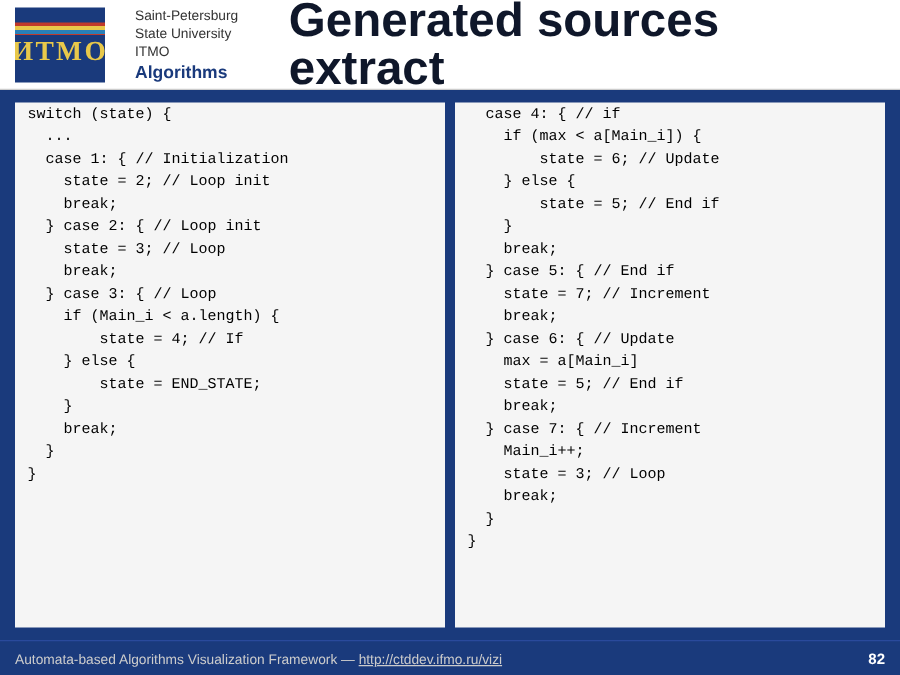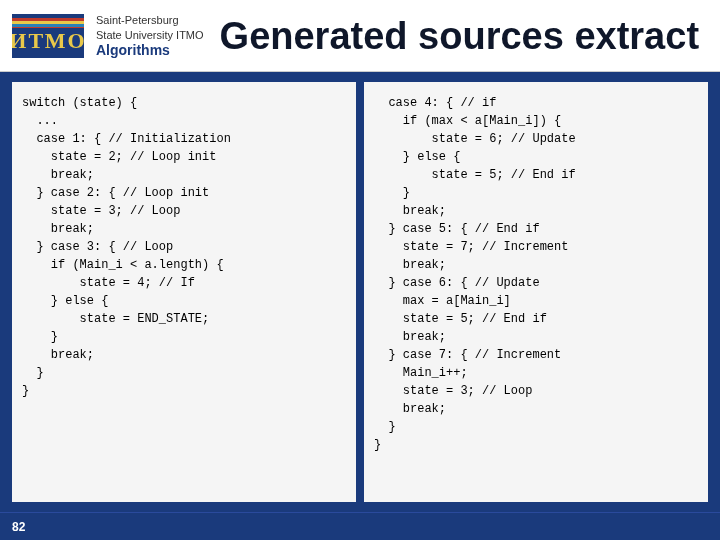--- a/index.html
+++ b/index.html
@@ -15,27 +15,27 @@
     .header {
       display: flex;
       align-items: center;
       background: #fff;
       padding: 8px 12px;
       border-bottom: 1px solid #ccc;
       height: 72px;
     }
     .logo-box {
       width: 72px;
-      height: 44px;
+      height: 60px;
       background: #1a3a7c;
       display: flex;
       flex-direction: column;
       align-items: center;
       justify-content: center;
-      margin-right: 12px;
+      margin-right: 24px;
       flex-shrink: 0;
       position: relative;
       overflow: hidden;
     }
     .logo-itmo {
       color: #e8c84a;
       font-size: 22px;
       font-weight: bold;
       font-family: serif;
       letter-spacing: 2px;
@@ -78,21 +78,21 @@
       display: flex;
       background: #1a3a7c;
       height: calc(540px - 72px - 28px);
       padding: 10px 12px;
       gap: 8px;
     }
 
     .code-panel {
       flex: 1;
       background: #f5f5f5;
-      padding: 12px 10px;
+      padding: 0 10px;
       font-family: 'Courier New', Courier, monospace;
       font-size: 12px;
       color: #000;
       line-height: 1.5;
       white-space: pre;
       overflow: hidden;
     }
 
     
     .footer {
@@ -164,14 +164,18 @@
     break;
   } case 7: { // Increment
     Main_i++;
     state = 3; // Loop
     break;
   }
 }</div>
 </div>
 
 <div class="footer">
+  <div>
+    <span class="footer-text">Automata-based Algorithms Visualization Framework — </span>
+    <a class="footer-text" href="#">http://ctddev.ifmo.ru/vizi</a>
+  </div>
   <span class="footer-page">82</span>
 </div>
 
 </body></html>

